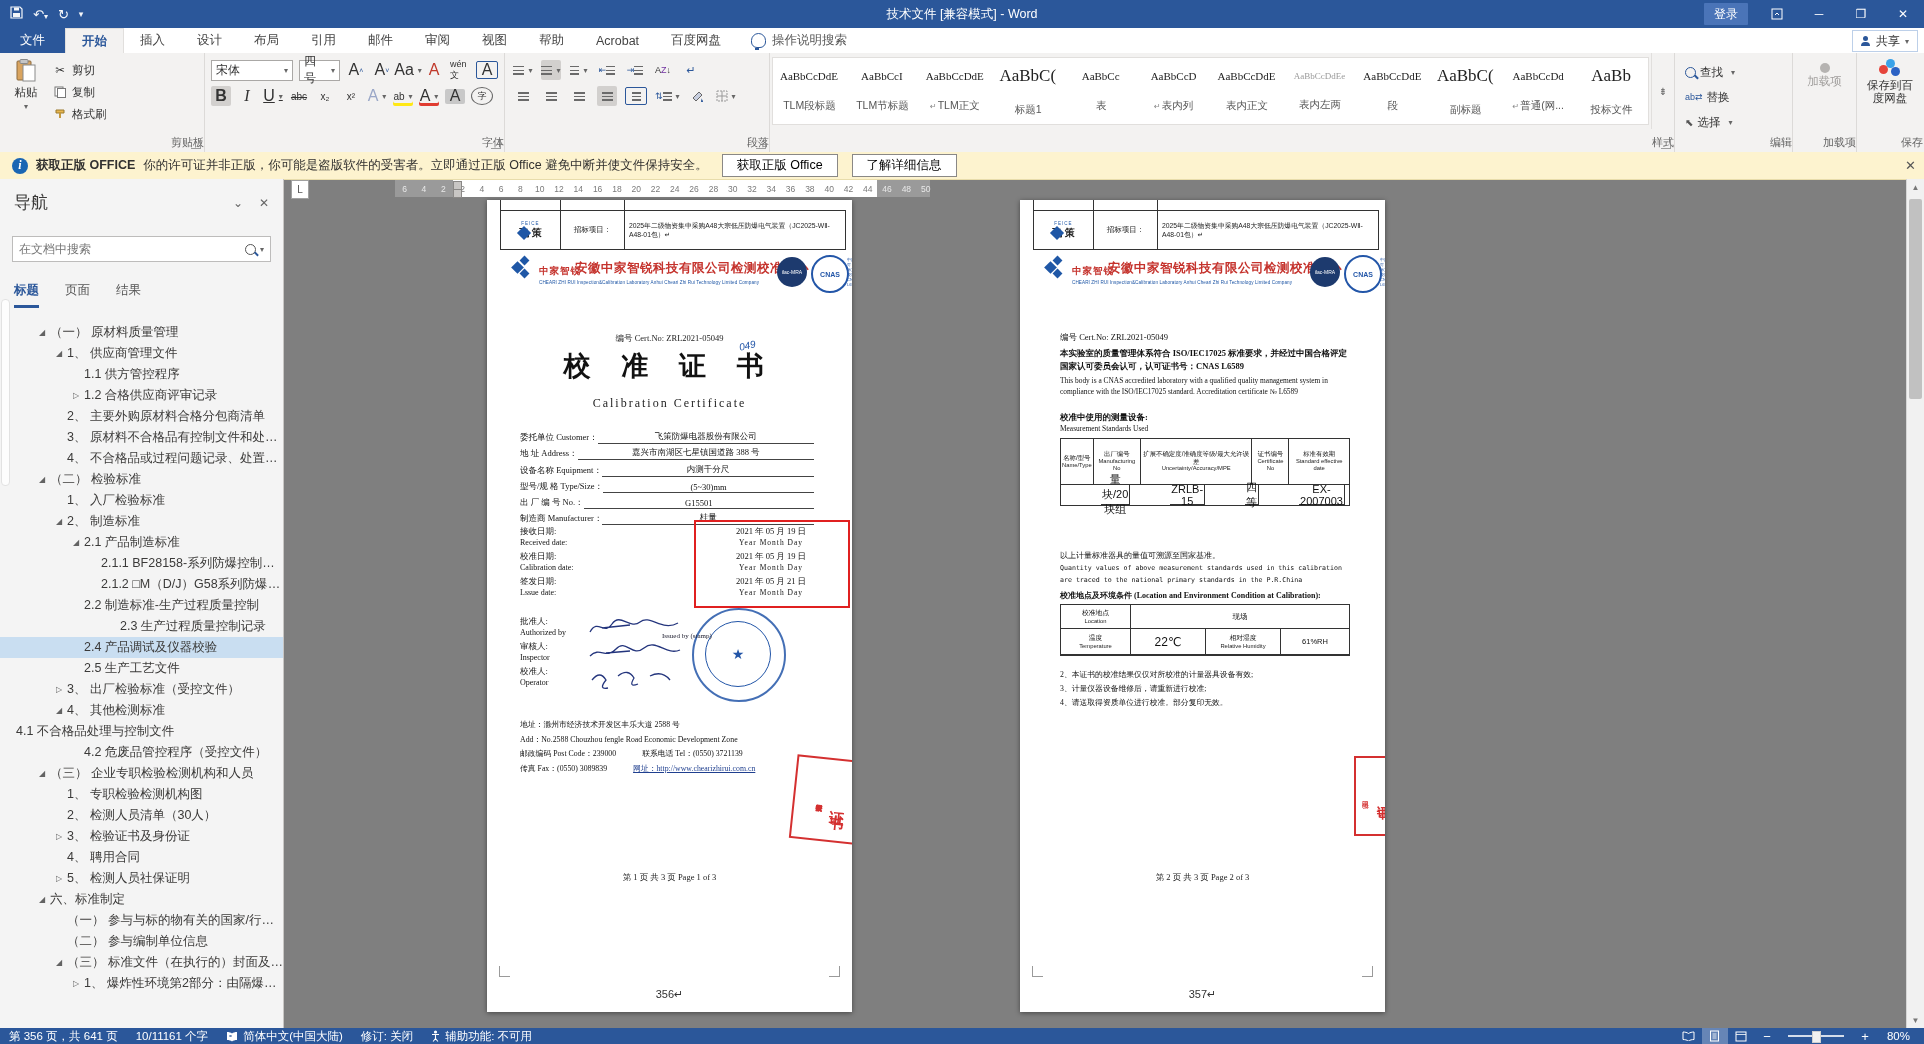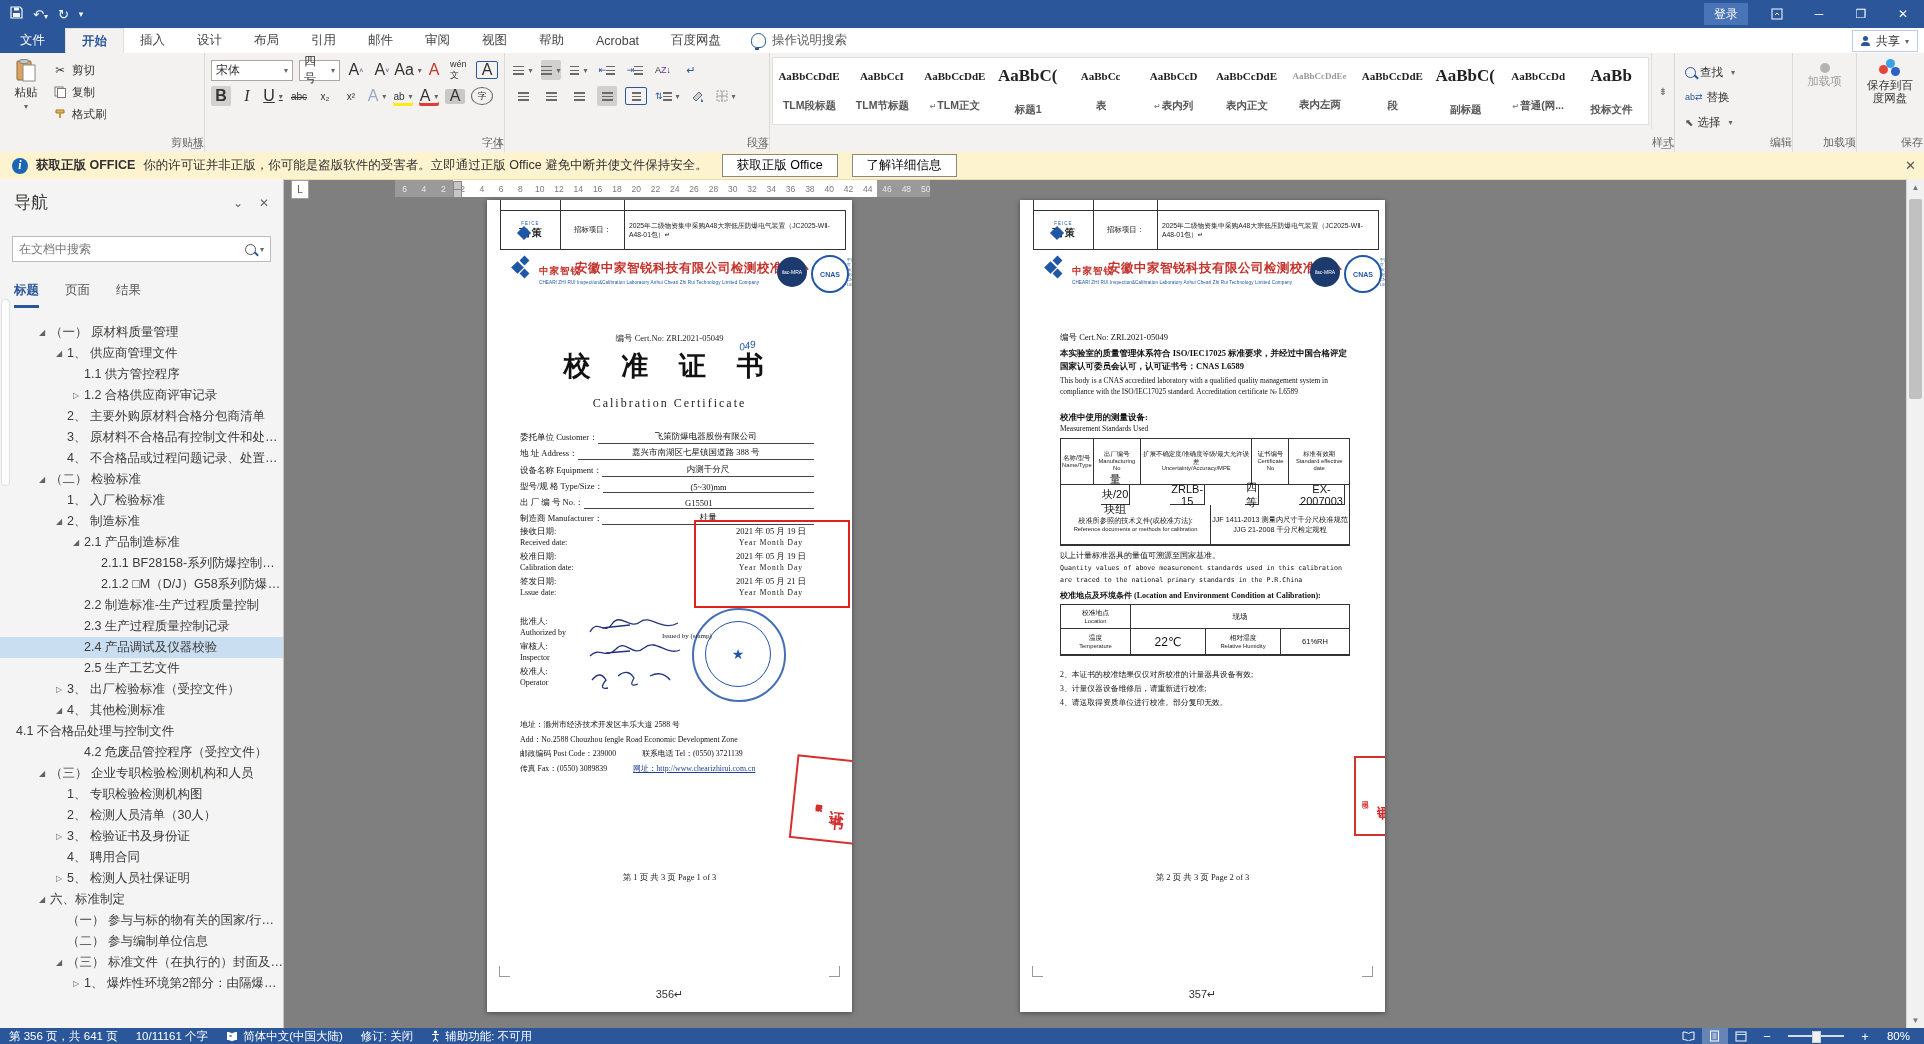--- a/index.html
+++ b/index.html
@@ -36,21 +36,21 @@
   .bars{width:11px;height:9px;background:repeating-linear-gradient(#6a6a6a 0 1.5px,transparent 1.5px 3.75px);display:inline-block;}
   .bars.short{width:9px;}
   .btnbox{min-width:20px;height:20px;display:inline-flex;align-items:center;justify-content:center;border-radius:2px;color:#333;}
   .btnbox.active{background:#d2d0ce;}
   .combo{background:#fff;border:1px solid #aaa8a6;height:19px;display:flex;align-items:center;justify-content:space-between;padding:0 4px;font-size:12px;color:#333;}
   .caret{font-size:8px;color:#666;margin-left:4px;}
   .fr1,.fr2{display:flex;align-items:center;gap:6px;height:26px;}
   .ink-red{box-shadow:inset 0 -3px 0 #e03c31;}
   .ink-yellow{box-shadow:inset 0 -3px 0 #ffe815;}
   .styles-strip{display:flex;align-items:stretch;background:#fff;border:1px solid #e1dfdd;margin:4px 2px;overflow:hidden;}
-  .style-cell{width:72px;display:flex;flex-direction:column;align-items:center;justify-content:center;gap:17px;padding:1px 4px;border-right:1px solid transparent;font-weight:bold;}
+  .style-cell{width:72px;display:flex;flex-direction:column;align-items:center;justify-content:center;gap:17px;padding:1px 4px;border-right:1px solid transparent;}
   .sp{font-family:"Liberation Serif","DejaVu Serif",serif;font-size:11px;color:#222;white-space:nowrap;}
   .sn{font-size:10.5px;color:#555;white-space:nowrap;max-width:72px;overflow:hidden;text-overflow:ellipsis;}
   .style-cell.big .sp{font-size:17px;}
   .style-cell.dim .sp{color:#9a9a9a;font-size:9px;}
   .ret{color:#888;font-size:8px;margin-right:1px;}
   .styles-more{width:22px;border-left:1px solid #e1dfdd;display:flex;align-items:center;justify-content:center;color:#666;font-size:10px;}
   .edit-col{display:flex;flex-direction:column;justify-content:flex-start;gap:3px;padding:8px 10px 0 10px;font-size:12px;color:#333;}
   .magnifier{width:9px;height:9px;border:1.6px solid #2b579a;border-radius:50%;position:relative;display:inline-block;}
   .magnifier:after{content:"";position:absolute;width:5px;height:1.6px;background:#2b579a;transform:rotate(45deg);right:-4px;bottom:-1px;}
   .baidu-ic{width:22px;height:18px;position:relative;}
@@ -168,20 +168,21 @@
         <svg width="13" height="13" viewBox="0 0 13 13">
             <path d="M1 1h9l2 2v9H1z" fill="none" stroke="#fff" stroke-width="1.2"></path>
             <rect x="3" y="7" width="7" height="4" fill="#fff"></rect>
             <rect x="4" y="1.5" width="5" height="3" fill="#fff"></rect>
           </svg>
       </span>
       <span class="g">↶<span style="font-size:8px;">▾</span></span>
       <span class="g">↻</span>
       <span class="g" style="font-size:9px;">▾</span>
     </div>
+    <div class="title-center">技术文件 [兼容模式] - Word</div>
     <div class="tb-right">
       <div class="signin">登录</div>
       <div class="winbtn">
         <svg width="12" height="12" viewBox="0 0 12 12">
             <rect x="1" y="1" width="10" height="10" fill="none" stroke="#fff"></rect>
             <path d="M4 7l2-2 2 2" fill="none" stroke="#fff"></path>
           </svg>
       </div>
       <div class="winbtn">─</div>
       <div class="winbtn">❐</div>
@@ -635,21 +636,21 @@
         <div class="nav-item" style="padding-left: 85px;">
           <span class="exp"></span>
           <span class="nav-txt">2.1.2 □M（D/J）G58系列防爆照明（...</span>
         </div>
 
         <div class="nav-item" style="padding-left: 68px;">
           <span class="exp"></span>
           <span class="nav-txt">2.2 制造标准-生产过程质量控制</span>
         </div>
 
-        <div class="nav-item" style="padding-left: 68px;">
+        <div class="nav-item" style="padding-left: 68px; margin-left: 36px;">
           <span class="exp"></span>
           <span class="nav-txt">2.3 生产过程质量控制记录</span>
         </div>
 
         <div class="nav-item sel" style="padding-left: 68px;">
           <span class="exp"></span>
           <span class="nav-txt">2.4 产品调试及仪器校验</span>
         </div>
 
         <div class="nav-item" style="padding-left: 68px;">
@@ -976,30 +977,20 @@
           </div>
 
           <div class="tc" style="height:20px;border-bottom:1px solid #333;">
             <span style="position:static;">EX-2007003</span>
           </div>
 
           <div class="tc" style="height:20px;border-bottom:1px solid #333;">
             <span style="position:static;">2021-07-02</span>
           </div>
         </div>
-      <div class="trow" style="height:40px;">
-        <div class="tc" style="width:150px;height:40px;font-size:7.2px;line-height:9px;">
-          <span style="position:static;">校准所参照的技术文件(或校准方法):</span>
-          <span class="en">Reference documents or methods for calibration</span>
-        </div>
-        <div class="tc" style="flex:1;height:40px;font-size:7.2px;line-height:10px;">
-          <span style="position:static;">JJF 1411-2013 测量内尺寸千分尺校准规范</span>
-          <span style="position:static;">JJG 21-2008 千分尺检定规程</span>
-        </div>
-      </div>
     </div>
     <div class="p2para serif" style="top:350px;font-size:8px;">以上计量标准器具的量值可溯源至国家基准。</div>
     <div class="p2para" style="top:362px;font-size:6.6px;line-height:12px;font-family:'DejaVu Sans Mono',monospace;">Quantity values of above measurement standards used in this calibration are traced to the national primary standards in the P.R.China</div>
     <div class="p2para serif" style="top:390px;font-size:8px;font-weight:bold;">校准地点及环境条件 (Location and Environment Condition at Calibration):</div>
     <div class="tbl" style="top:404px;">
       <div class="trow" style="height:24px;">
         <div class="tc" style="width:70px;height:24px;font-size:6.8px;line-height:8px;">
             <span style="position:static;">校准地点</span>
             <span class="en">Location</span>
           </div>

